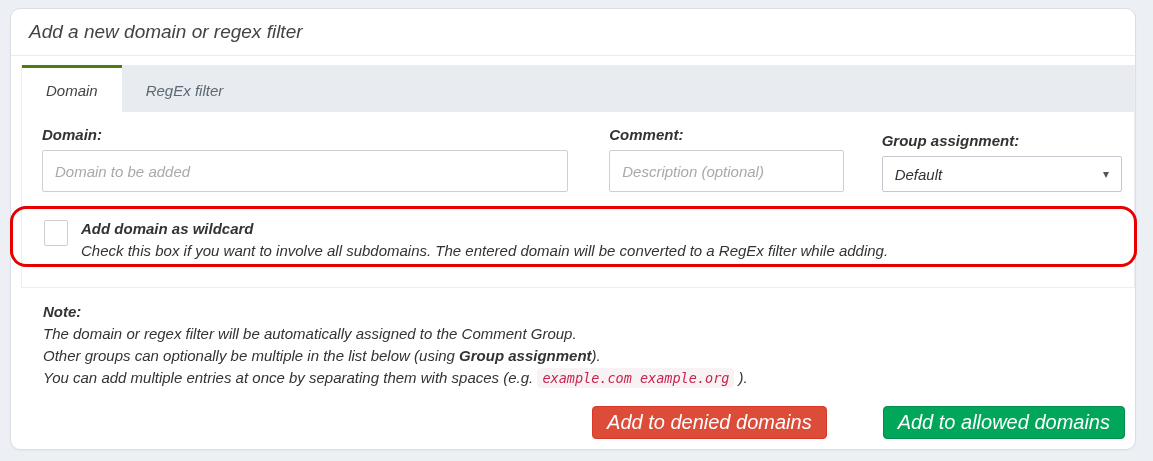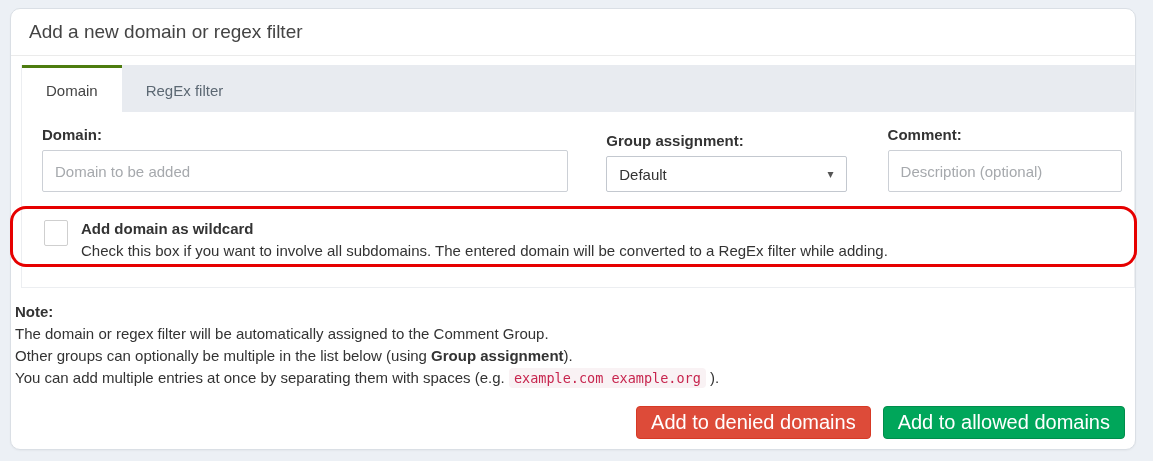--- a/index.html
+++ b/index.html
@@ -1,15 +1,15 @@
 <!DOCTYPE html>
 <html><head>
 <meta charset="utf-8">
 <style>
-  * { margin: 0; padding: 0; box-sizing: border-box; }
+  * { margin: 0; padding: 0; box-sizing: border-box; font-style: italic; }
   html, body { width: 1153px; height: 461px; }
   body {
     font-family: "Liberation Sans", "DejaVu Sans", sans-serif;
     background: #ecf0f5;
     position: relative;
     overflow: hidden;
     color: #333;
   }
   #page { position: absolute; inset: 0; }
 
@@ -130,21 +130,21 @@
     width: 1127px; height: 61px;
     border: 3px solid #e60000;
     border-radius: 16px;
     pointer-events: none;
     z-index: 5;
   }
 
   
   .note {
     position: absolute;
-    left: 4px; top: 292px;
+    left: 32px; top: 292px;
     font-size: 15px;
     line-height: 22px;
     color: #333;
   }
   .note .heading { font-weight: bold; }
   .note b { font-weight: bold; }
   .code-chip {
     font-family: "DejaVu Sans Mono", "Liberation Mono", monospace;
     font-size: 13.5px;
     color: #c7254e;
@@ -165,21 +165,21 @@
     padding: 0 14px;
     font-size: 20px;
     font-family: "Liberation Sans", sans-serif;
     color: #fff;
     border-radius: 4px;
     cursor: pointer;
     display: flex; align-items: center;
     border: 1px solid transparent;
   }
   .btn-danger  { background: #dd4b39; border-color: #d73925; }
-  .btn-success { background: #00a65a; border-color: #008d4c; }
+  .btn-success { background: #00a65a; border-color: #008d4c; margin-left: 44px; }
 </style>
 </head>
 <body>
 
 <div id="page">
   <div class="card">
 
     <div class="card-header">
       <div class="card-title">Add a new domain or regex filter</div>
     </div>
@@ -192,32 +192,32 @@
         <div class="tab">
           <span>RegEx filter</span>
         </div>
       </div>
 
       <div class="tab-content">
         <div class="form-row">
           <div class="field field-domain">
             <label>Domain:</label>
             <input class="text-input" type="text" placeholder="Domain to be added" style="">
+          </div>
+          <div class="field field-comment">
+            <label>Comment:</label>
+            <input class="text-input" type="text" placeholder="Description (optional)" style="">
           </div>
           <div class="field field-group">
             <label>Group assignment:</label>
             <div class="select">
               <span>Default</span>
               <span class="caret">▾</span>
             </div>
           </div>
-          <div class="field field-comment">
-            <label>Comment:</label>
-            <input class="text-input" type="text" placeholder="Description (optional)" style="">
-          </div>
         </div>
 
         <div class="wildcard-row">
           <input type="checkbox" class="checkbox" style="">
           <div class="wildcard-text">
             <div class="wildcard-title">Add domain as wildcard</div>
             <div class="wildcard-desc">Check this box if you want to involve all subdomains. The entered domain will be converted to a RegEx filter while adding.</div>
           </div>
         </div>
       </div>

